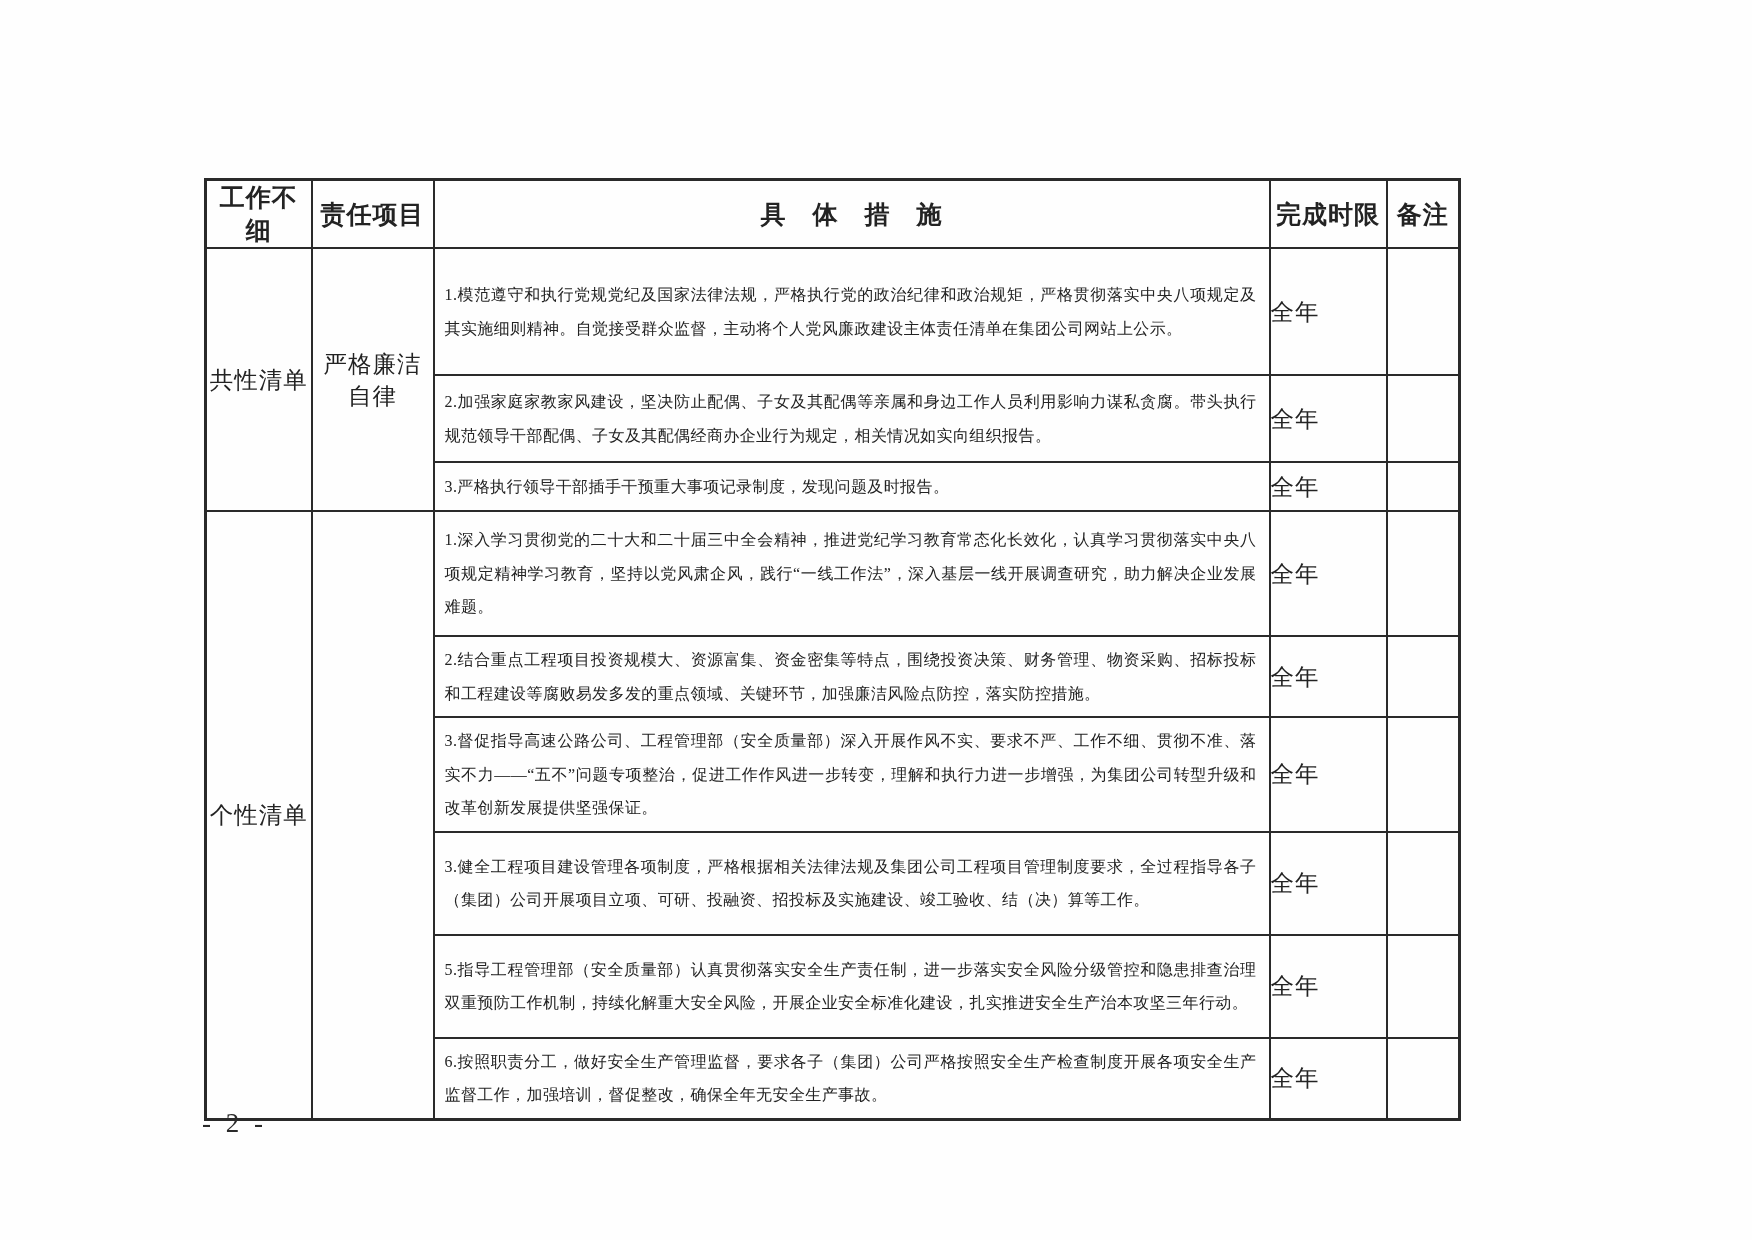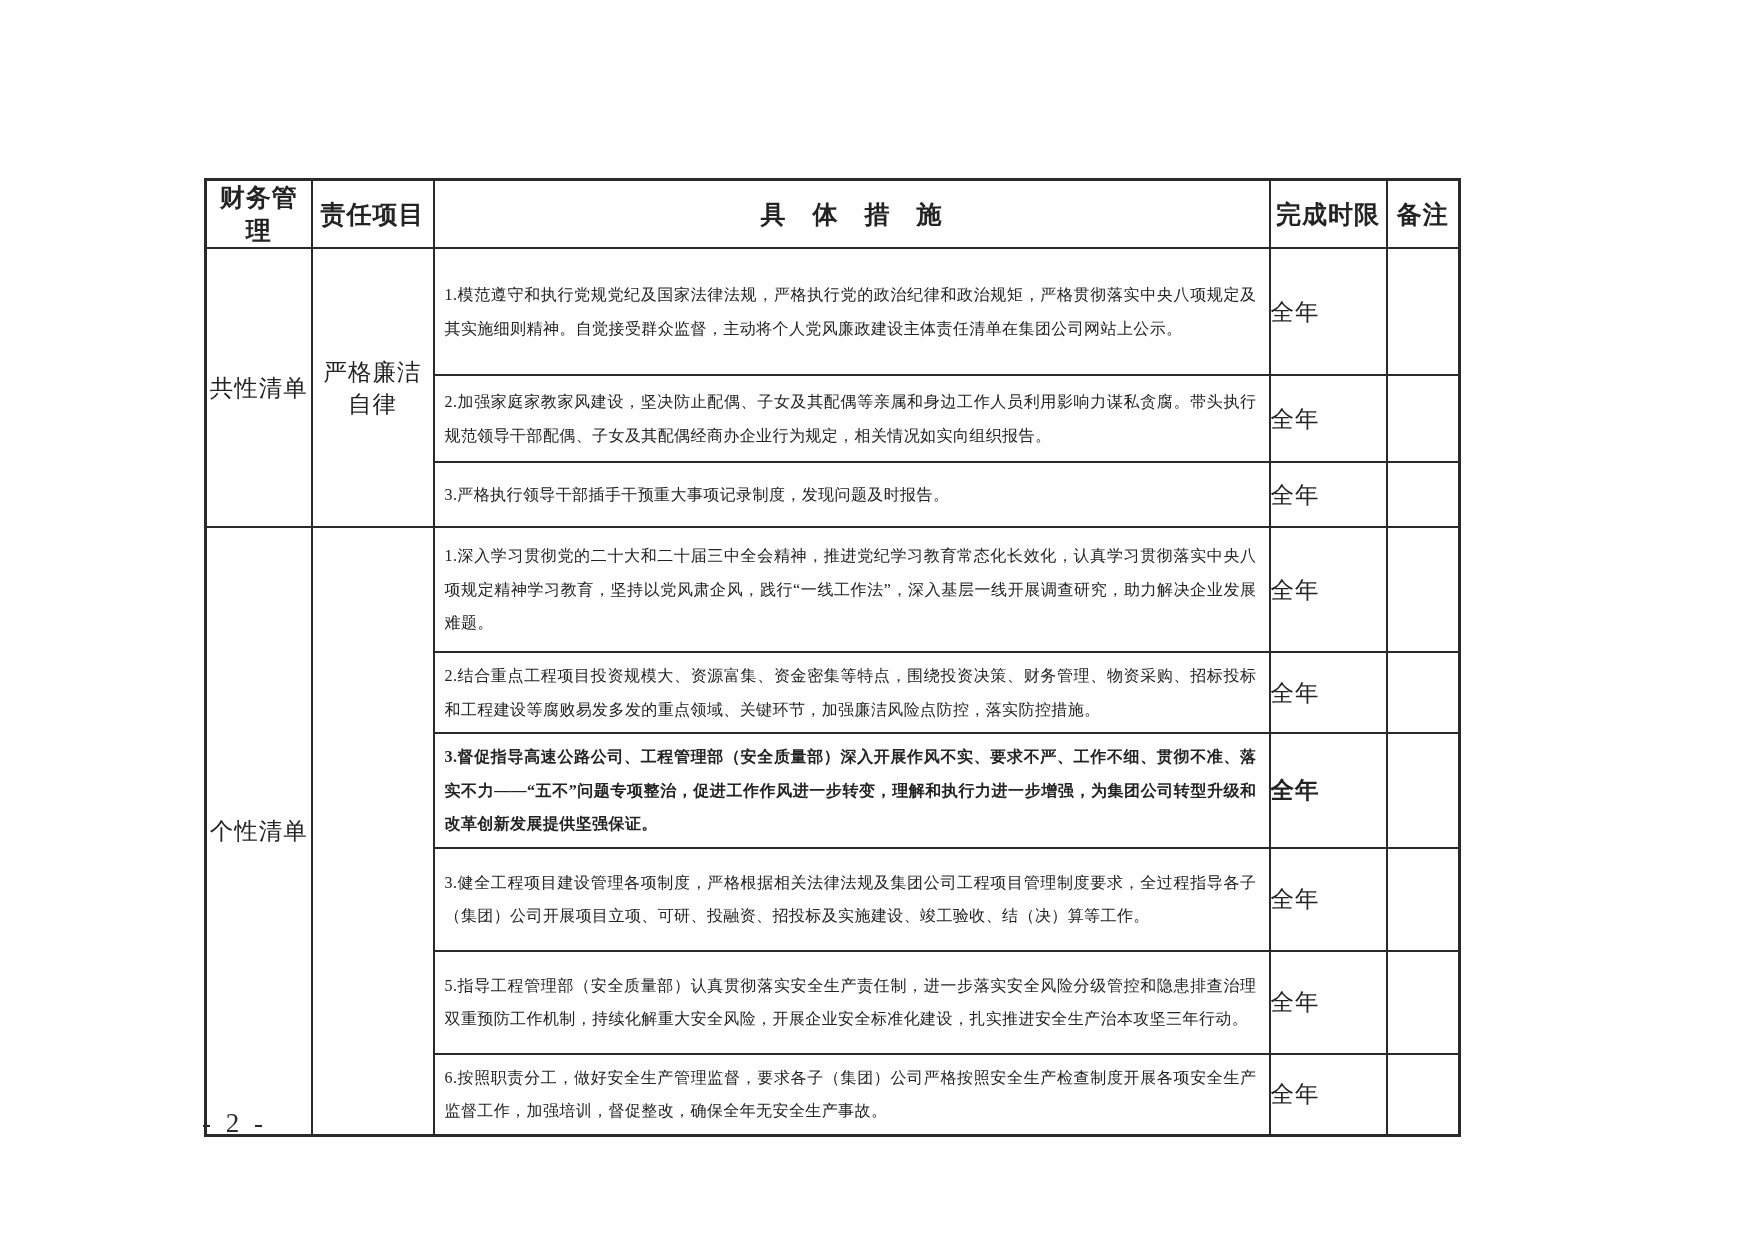--- a/index.html
+++ b/index.html
@@ -79,58 +79,58 @@
     <colgroup>
       <col class="c-category">
       <col class="c-resp">
       <col class="c-measure">
       <col class="c-deadline">
       <col class="c-remark">
     </colgroup>
 
     <tbody>
         <tr style="height:40px;">
-      <th>财务管理</th>
+      <th>工作不细</th>
       <th>责任项目</th>
       <th>具　体　措　施</th>
       <th>完成时限</th>
       <th>备注</th>
     </tr>
 
     <tr style="height:127px;">
       <td rowspan="3" class="cell-category">共性清单</td>
       <td rowspan="3" class="cell-resp">严格廉洁自律</td>
       <td class="cell-measure">1.模范遵守和执行党规党纪及国家法律法规，严格执行党的政治纪律和政治规矩，严格贯彻落实中央八项规定及其实施细则精神。自觉接受群众监督，主动将个人党风廉政建设主体责任清单在集团公司网站上公示。</td>
       <td class="cell-deadline">全年</td>
       <td class="cell-remark"></td>
     </tr>
     <tr style="height:87px;">
       <td class="cell-measure">2.加强家庭家教家风建设，坚决防止配偶、子女及其配偶等亲属和身边工作人员利用影响力谋私贪腐。带头执行规范领导干部配偶、子女及其配偶经商办企业行为规定，相关情况如实向组织报告。</td>
       <td class="cell-deadline">全年</td>
       <td class="cell-remark"></td>
     </tr>
-    <tr style="height:65px;">
+    <tr style="height:49px;">
       <td class="cell-measure">3.严格执行领导干部插手干预重大事项记录制度，发现问题及时报告。</td>
       <td class="cell-deadline">全年</td>
       <td class="cell-remark"></td>
     </tr>
 
     <tr style="height:125px;">
       <td rowspan="6" class="cell-category">个性清单</td>
       <td rowspan="6" class="cell-resp"></td>
       <td class="cell-measure">1.深入学习贯彻党的二十大和二十届三中全会精神，推进党纪学习教育常态化长效化，认真学习贯彻落实中央八项规定精神学习教育，坚持以党风肃企风，践行“一线工作法”，深入基层一线开展调查研究，助力解决企业发展难题。</td>
       <td class="cell-deadline">全年</td>
       <td class="cell-remark"></td>
     </tr>
     <tr style="height:73px;">
       <td class="cell-measure">2.结合重点工程项目投资规模大、资源富集、资金密集等特点，围绕投资决策、财务管理、物资采购、招标投标和工程建设等腐败易发多发的重点领域、关键环节，加强廉洁风险点防控，落实防控措施。</td>
       <td class="cell-deadline">全年</td>
       <td class="cell-remark"></td>
     </tr>
-    <tr style="height:102px;font-weight:bold;">
+    <tr style="height:102px;">
       <td class="cell-measure">3.督促指导高速公路公司、工程管理部（安全质量部）深入开展作风不实、要求不严、工作不细、贯彻不准、落实不力——“五不”问题专项整治，促进工作作风进一步转变，理解和执行力进一步增强，为集团公司转型升级和改革创新发展提供坚强保证。</td>
       <td class="cell-deadline">全年</td>
       <td class="cell-remark"></td>
     </tr>
     <tr style="height:103px;">
       <td class="cell-measure">3.健全工程项目建设管理各项制度，严格根据相关法律法规及集团公司工程项目管理制度要求，全过程指导各子（集团）公司开展项目立项、可研、投融资、招投标及实施建设、竣工验收、结（决）算等工作。</td>
       <td class="cell-deadline">全年</td>
       <td class="cell-remark"></td>
     </tr>
     <tr style="height:103px;margin-top:39px;">

